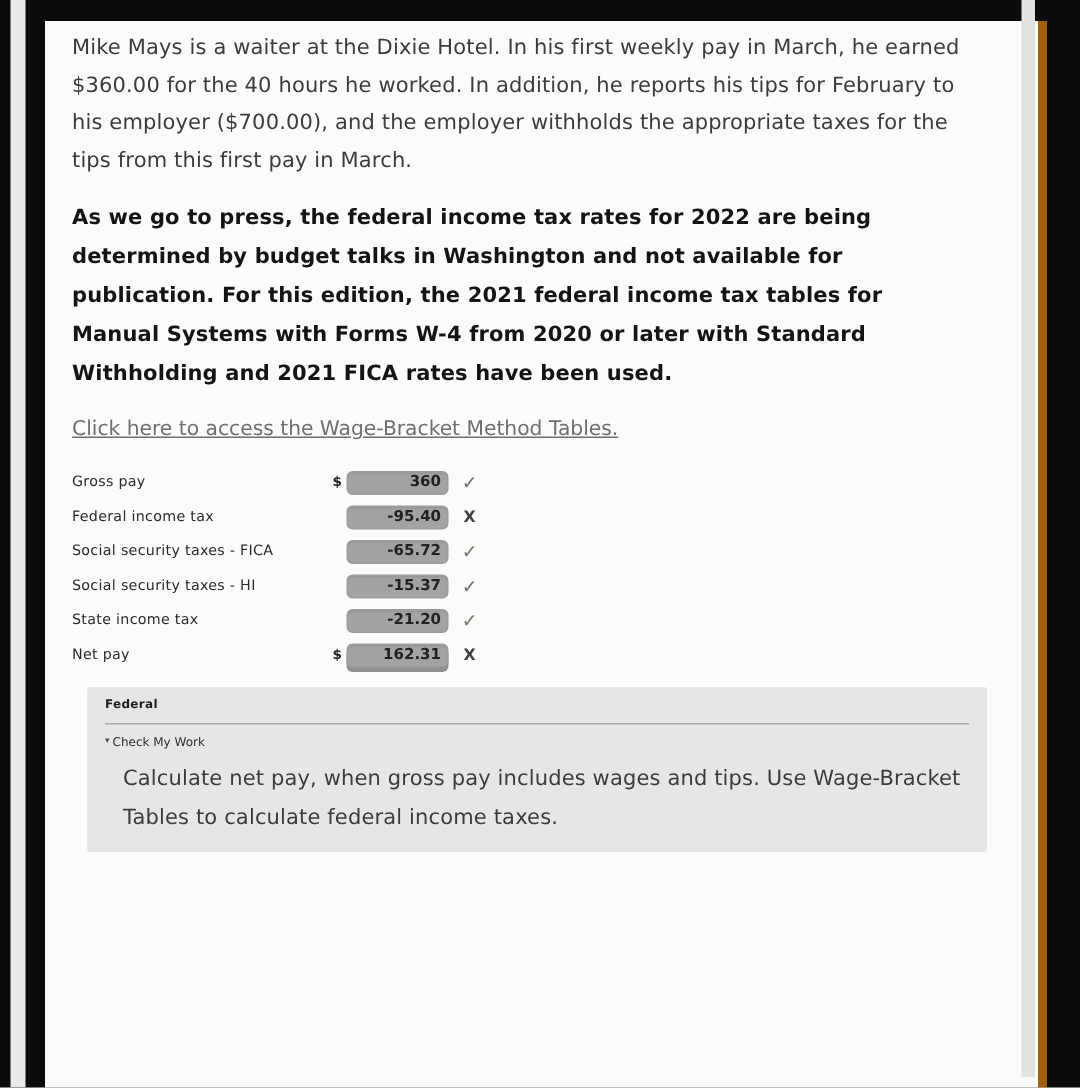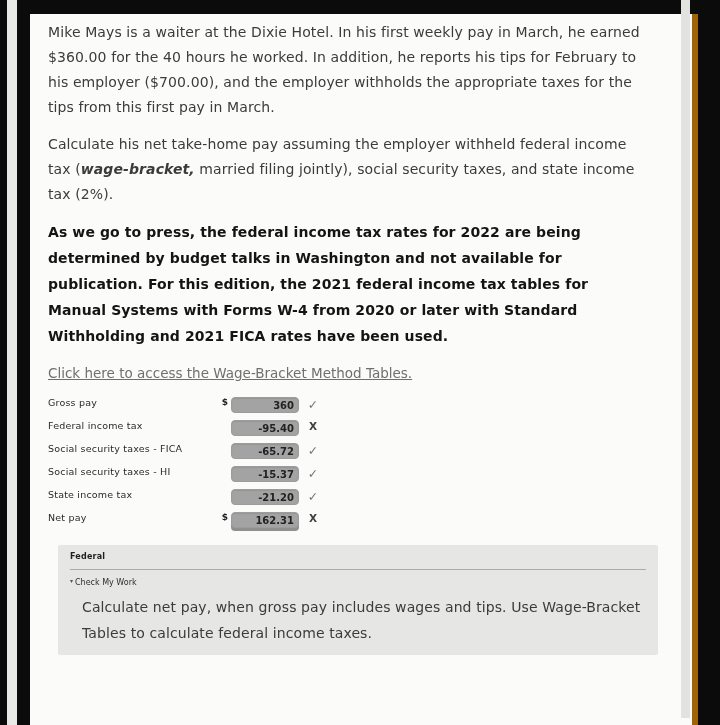--- a/index.html
+++ b/index.html
@@ -37,21 +37,21 @@
   .bi { font-weight:bold; font-style:italic; }
   .tables-link {
     display:inline-block;
     font-size:13.5px; color:#6f6f6f;
     text-decoration:underline;
     margin:4px 0 10px 0;
     cursor:pointer;
   }
   
   .payroll-form { margin-top:6px; }
-  .frow { display:flex; height:23px; }
+  .frow { display:flex; align-items:center; height:23px; }
   .frow-label { flex:0 0 168px; font-size:9.5px; color:#2a2a2a; letter-spacing:0.2px; }
   .cur { flex:0 0 12px; text-align:right; font-size:9px; font-weight:bold; color:#222; padding-right:3px; }
   .amount-input {
     width:58px; height:14px;
     border:1px solid #9c9c9c; border-radius:4px;
     background:#a3a3a3;
     font-family:"DejaVu Sans","Liberation Sans",sans-serif;
     font-size:10px; font-weight:bold; color:#222;
     text-align:right; padding:0 4px;
     box-shadow:inset 0 1px 1px rgba(0,0,0,0.08);
@@ -84,21 +84,20 @@
 </style>
 </head>
 <body>
 
 <div class="left-strip"></div>
 
 <div class="page">
 
   <p class="para">Mike Mays is a waiter at the Dixie Hotel. In his first weekly pay in March, he earned $360.00 for the 40 hours he worked. In addition, he reports his tips for February to his employer ($700.00), and the employer withholds the appropriate taxes for the tips from this first pay in March.</p>
 
-  <p class="para"><span>Calculate his net take-home pay assuming the employer withheld federal income tax (</span><span class="bi">wage-bracket,</span><span> married filing jointly), social security taxes, and state income tax (2%).</span></p>
 
 
   <p class="para-bold">As we go to press, the federal income tax rates for 2022 are being determined by budget talks in Washington and not available for publication. For this edition, the 2021 federal income tax tables for Manual Systems with Forms W-4 from 2020 or later with Standard Withholding and 2021 FICA rates have been used.</p>
 
   <a class="tables-link">Click here to access the Wage-Bracket Method Tables.</a>
 
   <div class="payroll-form">
   <div class="frow">
     <span class="frow-label">Gross pay</span>
     <span class="cur">$</span>

